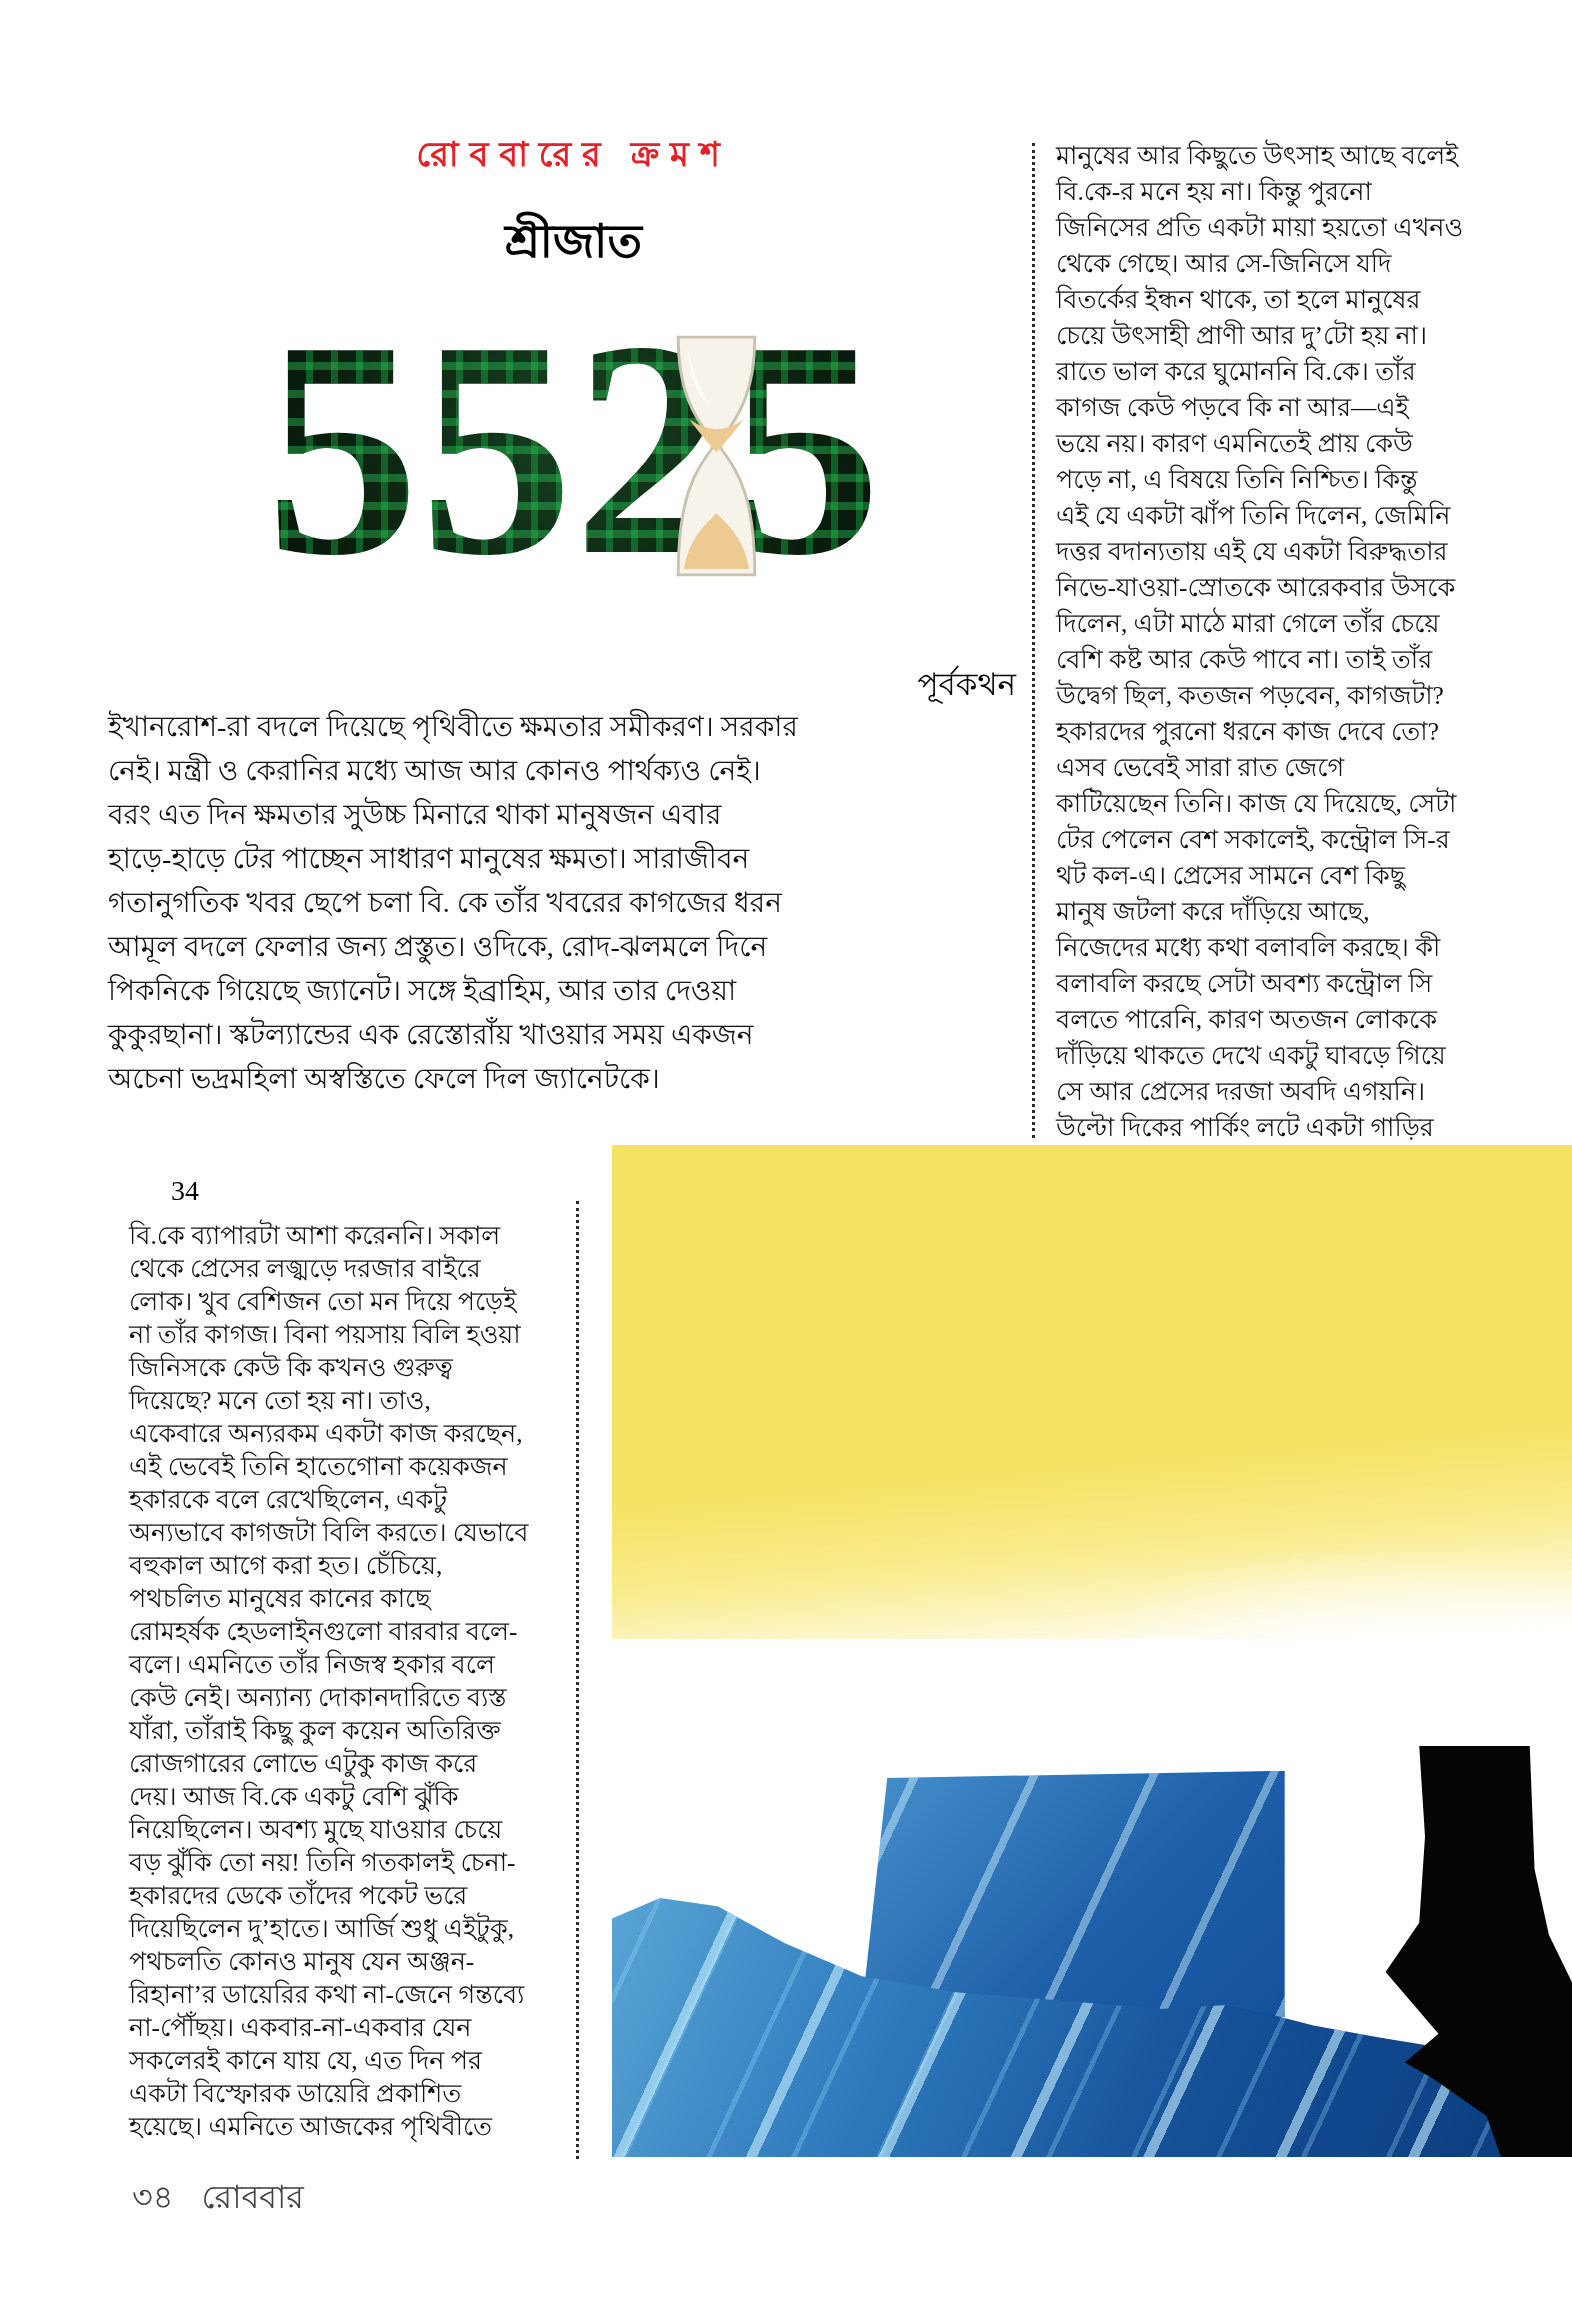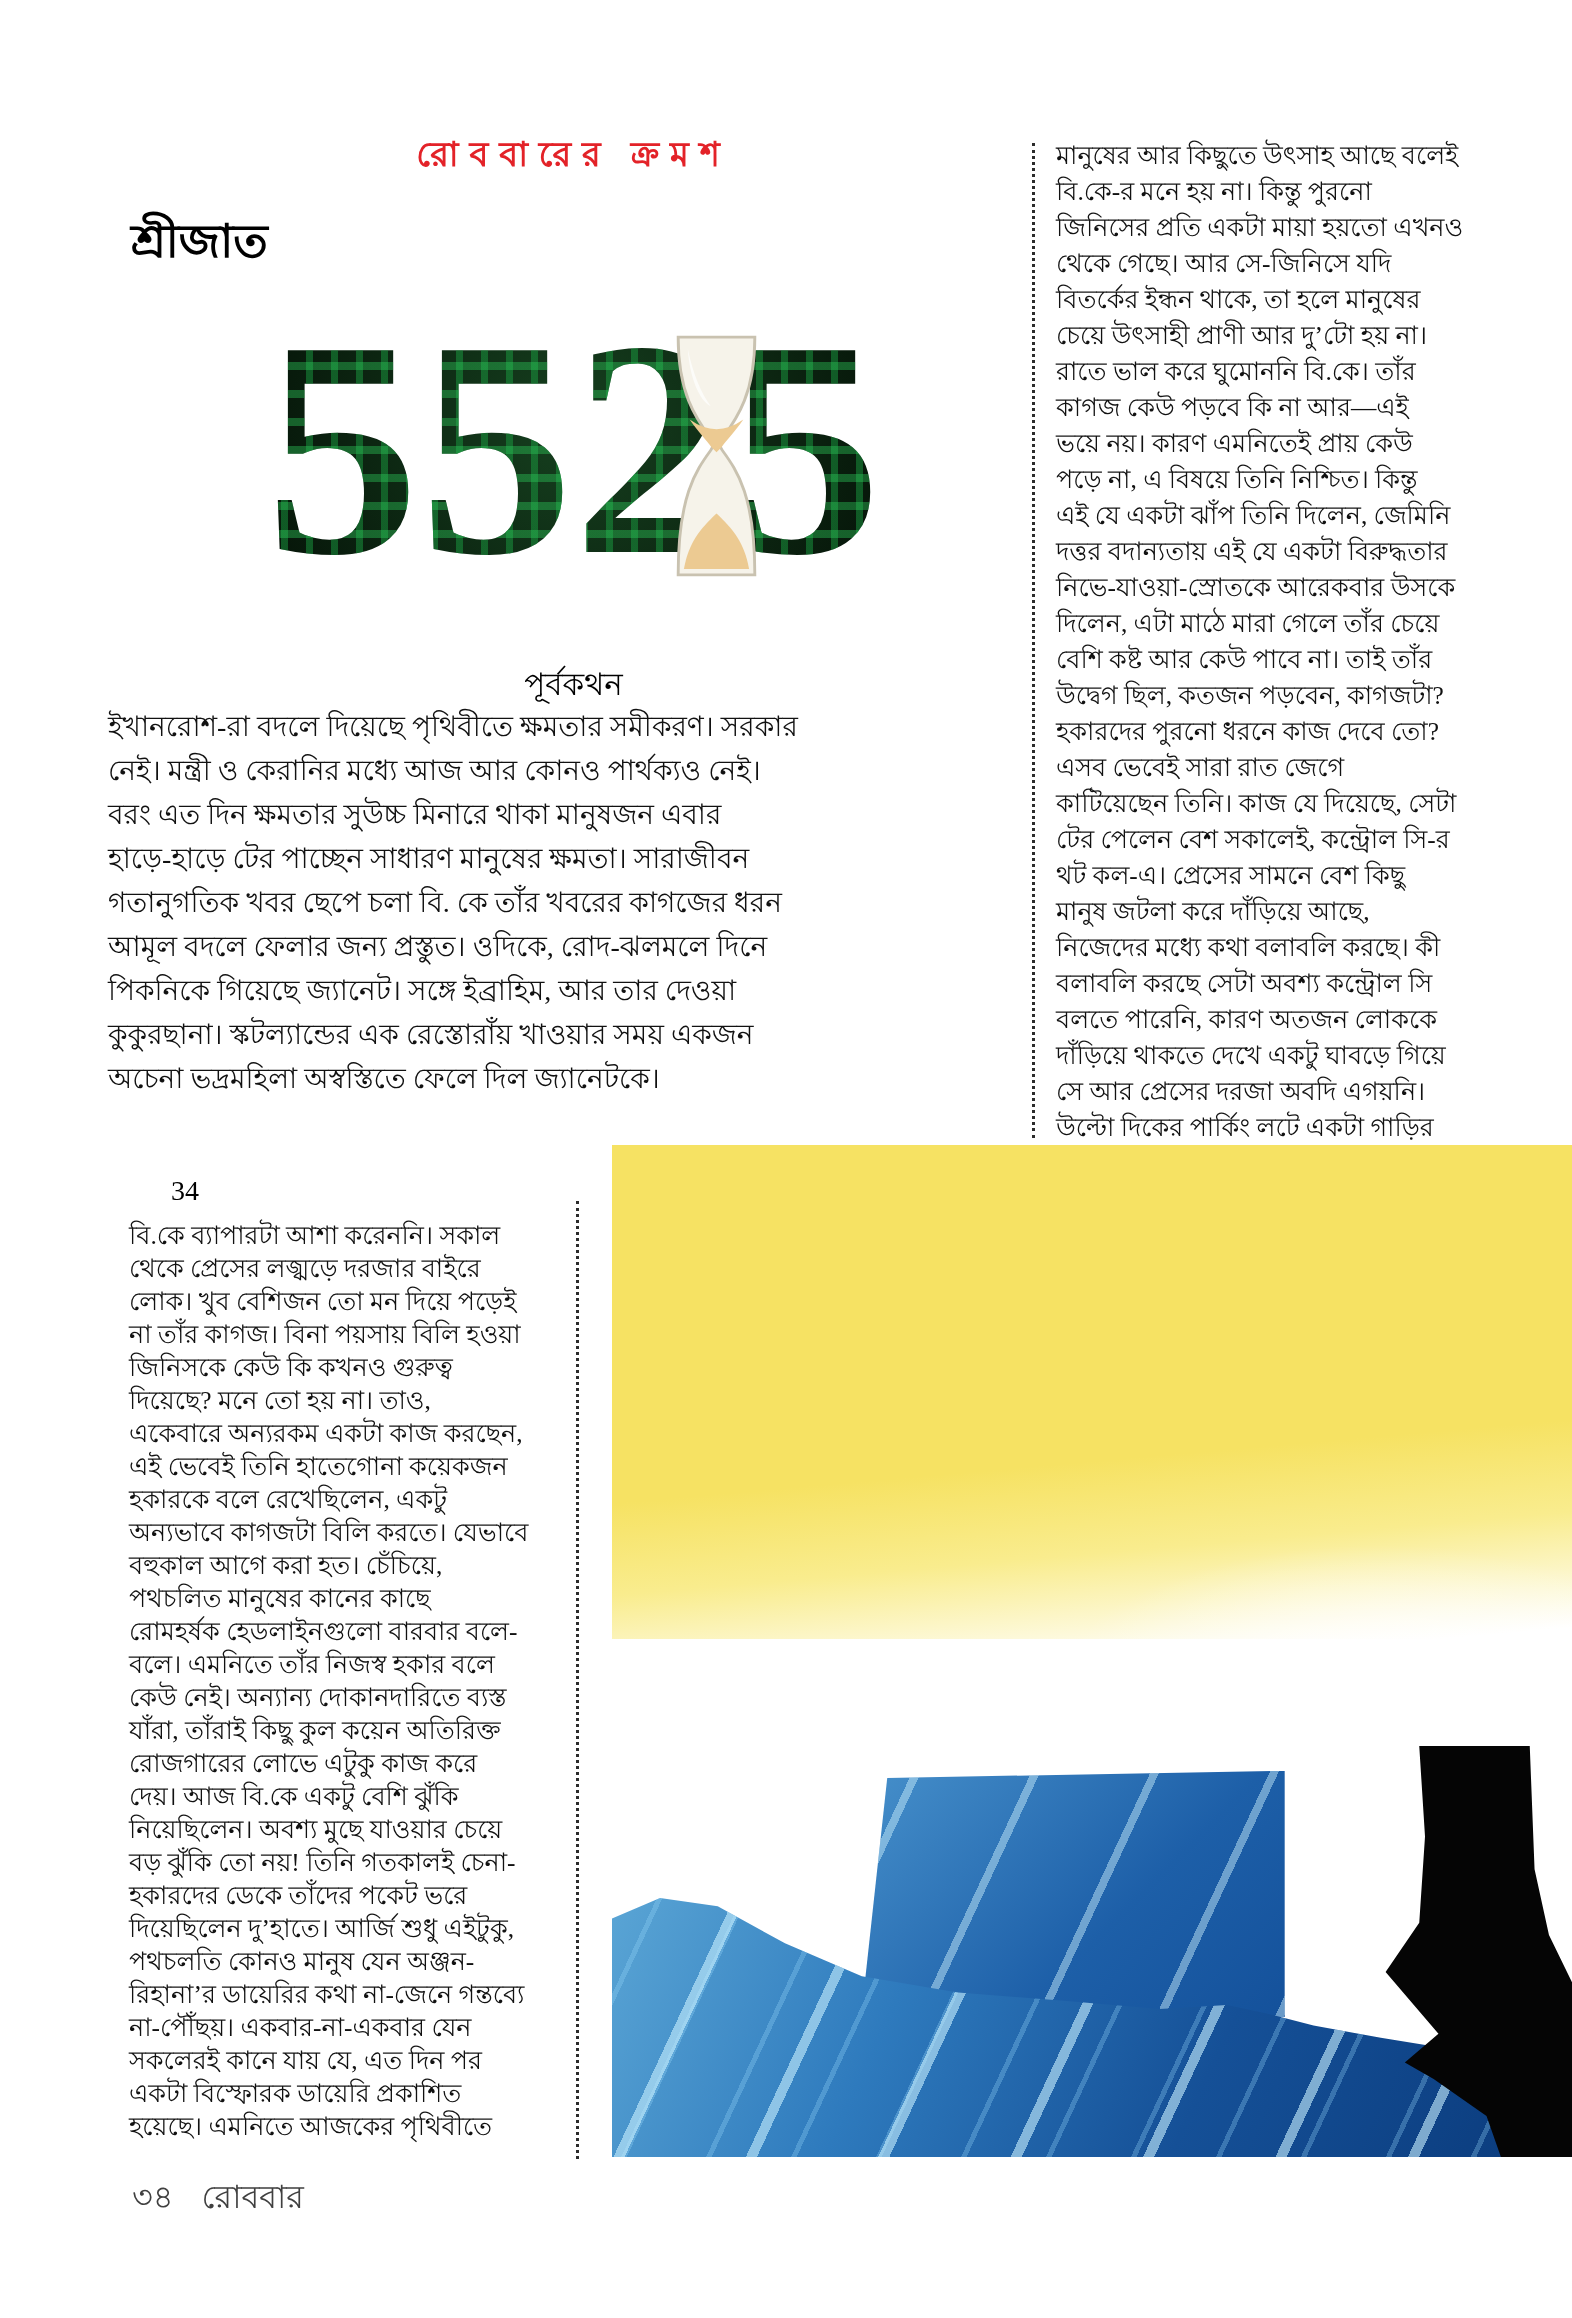--- a/index.html
+++ b/index.html
@@ -16,21 +16,21 @@
   
   .kicker{
     position:absolute;left:131px;top:128px;width:885px;
     text-align:center;
     font-size:34px;font-weight:bold;
     letter-spacing:10.8px;
     color:#e32228;
   }
   .author{
     position:absolute;left:131px;top:206px;width:885px;
-    text-align:left;
+    text-align:center;
     font-size:46px;font-weight:bold;
     color:#000;
   }
   .bignum{
     position:absolute;left:131px;top:283px;width:885px;height:339px;
     text-align:center;
     font-size:308px;line-height:331px;font-weight:bold;
     background-color:#041006;
     background-image:
       repeating-linear-gradient(0deg, rgba(46,206,92,.40) 0 7.7px, rgba(0,0,0,0) 7.7px 28px),
@@ -39,21 +39,21 @@
     -webkit-background-clip:text;
     background-clip:text;
     color:transparent;
     -webkit-text-fill-color:transparent;
   }
   .hourglass{
     position:absolute;left:659px;top:329px;width:115px;height:254px;
   }
   .section-head{
     position:absolute;left:131px;top:660px;width:885px;
-    text-align:center;font-size:31px;color:#000;font-family:Liberation Serif, serif;
+    text-align:right;font-size:31px;color:#000;font-family:Liberation Serif, serif;
   }
   .intro{
     position:absolute;left:108px;top:705px;width:908px;
     text-align:left;
     font-size:28px;line-height:44px;
     white-space:pre-line;
     color:#111;
   }
   
   .right-col{

